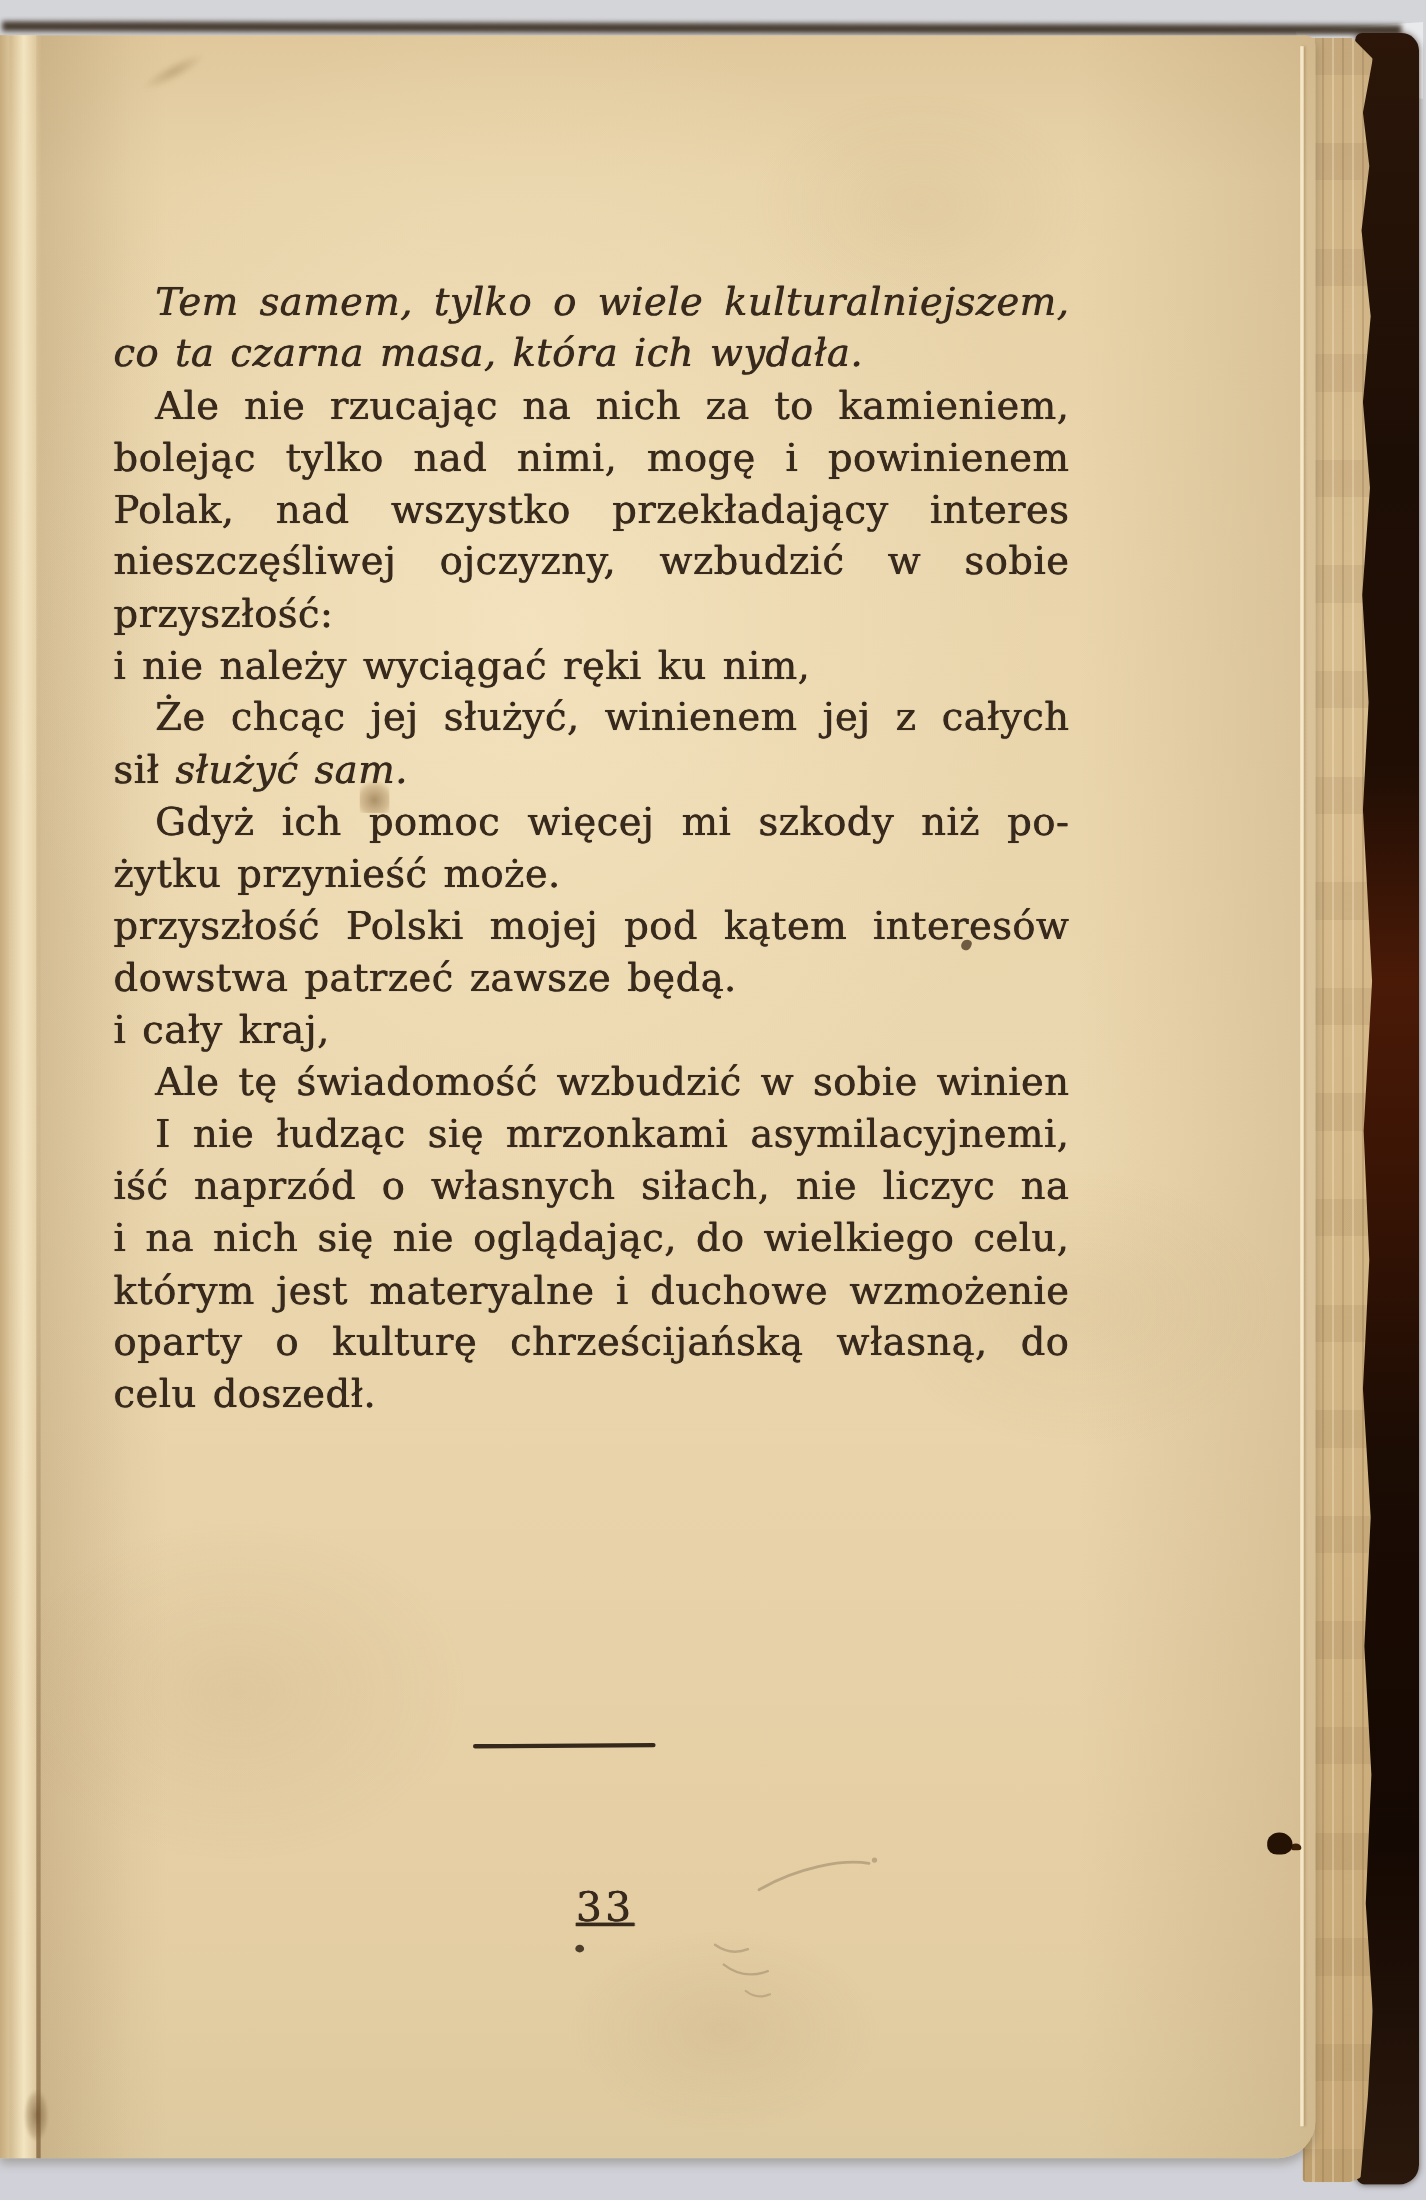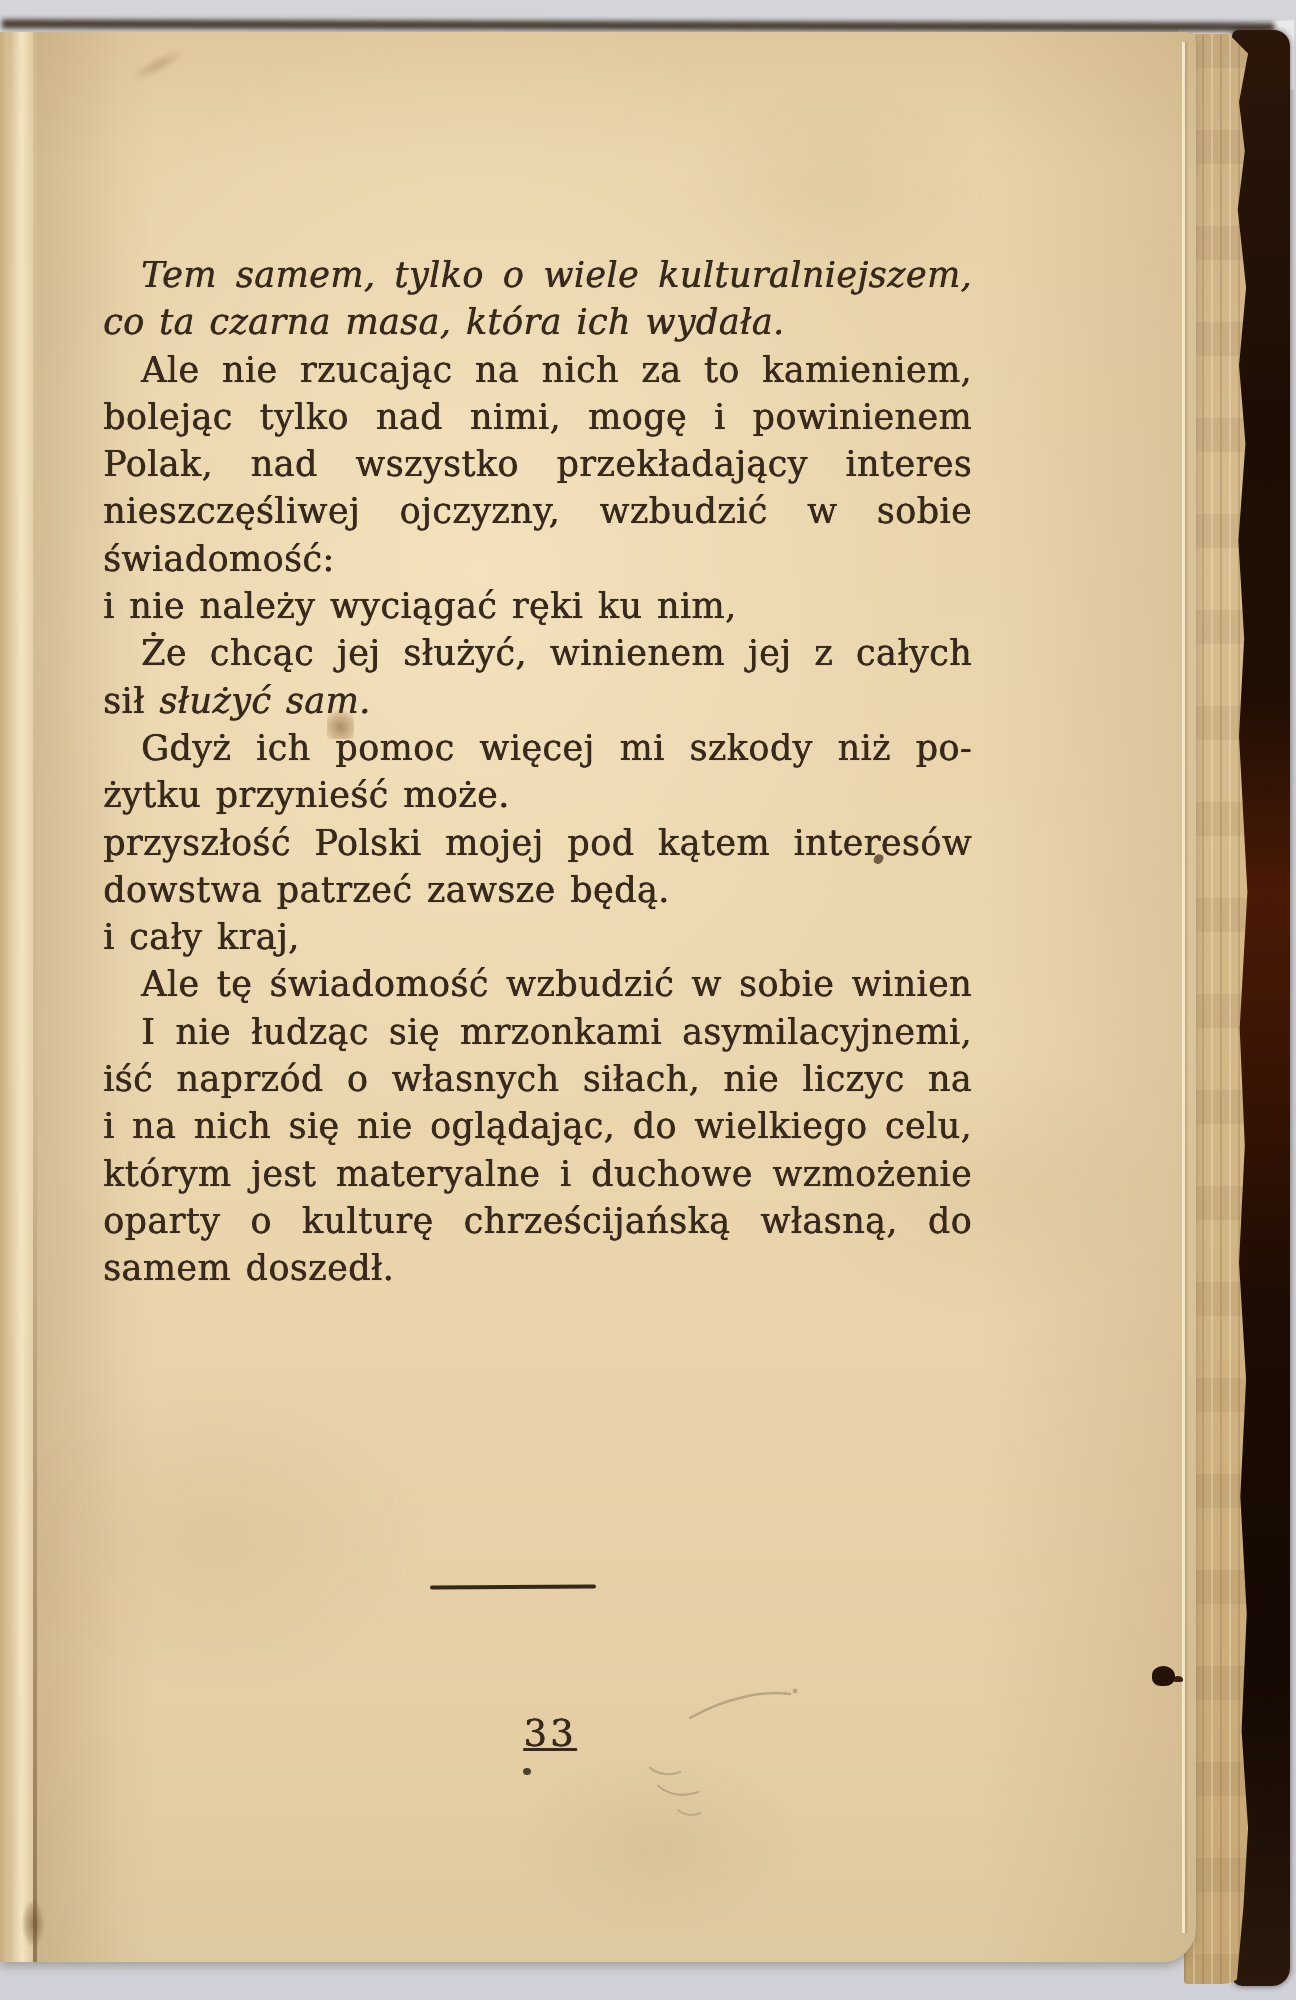--- a/index.html
+++ b/index.html
@@ -120,36 +120,36 @@
     <div class="top-smudge"></div>
     <div class="edge-line"></div>
 
     <div class="text-block">
         <div class="line ind jst it">Tem samem, tylko o wiele kulturalniejszem,</div>
         <div class="line it">co ta czarna masa, która ich wydała.</div>
         <div class="line ind jst">Ale nie rzucając na nich za to kamieniem,</div>
         <div class="line jst">bolejąc tylko nad nimi, mogę i powinienem jako</div>
         <div class="line jst">Polak, nad wszystko przekładający interes mojej</div>
         <div class="line jst">nieszczęśliwej ojczyzny, wzbudzić w sobie jedną</div>
-        <div class="line">świadomość:</div>
+        <div class="line">przyszłość:</div>
         <div class="line">i nie należy wyciągać ręki ku nim,</div>
         <div class="line ind jst">Że chcąc jej służyć, winienem jej z całych</div>
         <div class="line"><span>sił </span><span class="it">służyć sam.</span></div>
         <div class="line ind jst">Gdyż ich pomoc więcej mi szkody niż po-</div>
         <div class="line">żytku przynieść może.</div>
         <div class="line jst">przyszłość Polski mojej pod kątem interesów ży-</div>
         <div class="line">dowstwa patrzeć zawsze będą.</div>
         <div class="line">i cały kraj,</div>
         <div class="line ind jst">Ale tę świadomość wzbudzić w sobie winien</div>
         <div class="line ind jst">I nie łudząc się mrzonkami asymilacyjnemi,</div>
         <div class="line jst">iść naprzód o własnych siłach, nie liczyc na nich</div>
         <div class="line jst">i na nich się nie oglądając, do wielkiego celu,</div>
         <div class="line jst">którym jest materyalne i duchowe wzmożenie</div>
         <div class="line jst">oparty o kulturę chrześcijańską własną, do tego</div>
-        <div class="line">samem doszedł.</div>
+        <div class="line">celu doszedł.</div>
       </div>
 
     <div class="stain-sluzyc"></div>
     <div class="speck-niz"></div>
     <div class="blot-edge"></div>
 
     <div class="divider"></div>
     <div class="page-number">33</div>
     <div class="num-dot"></div>
 

